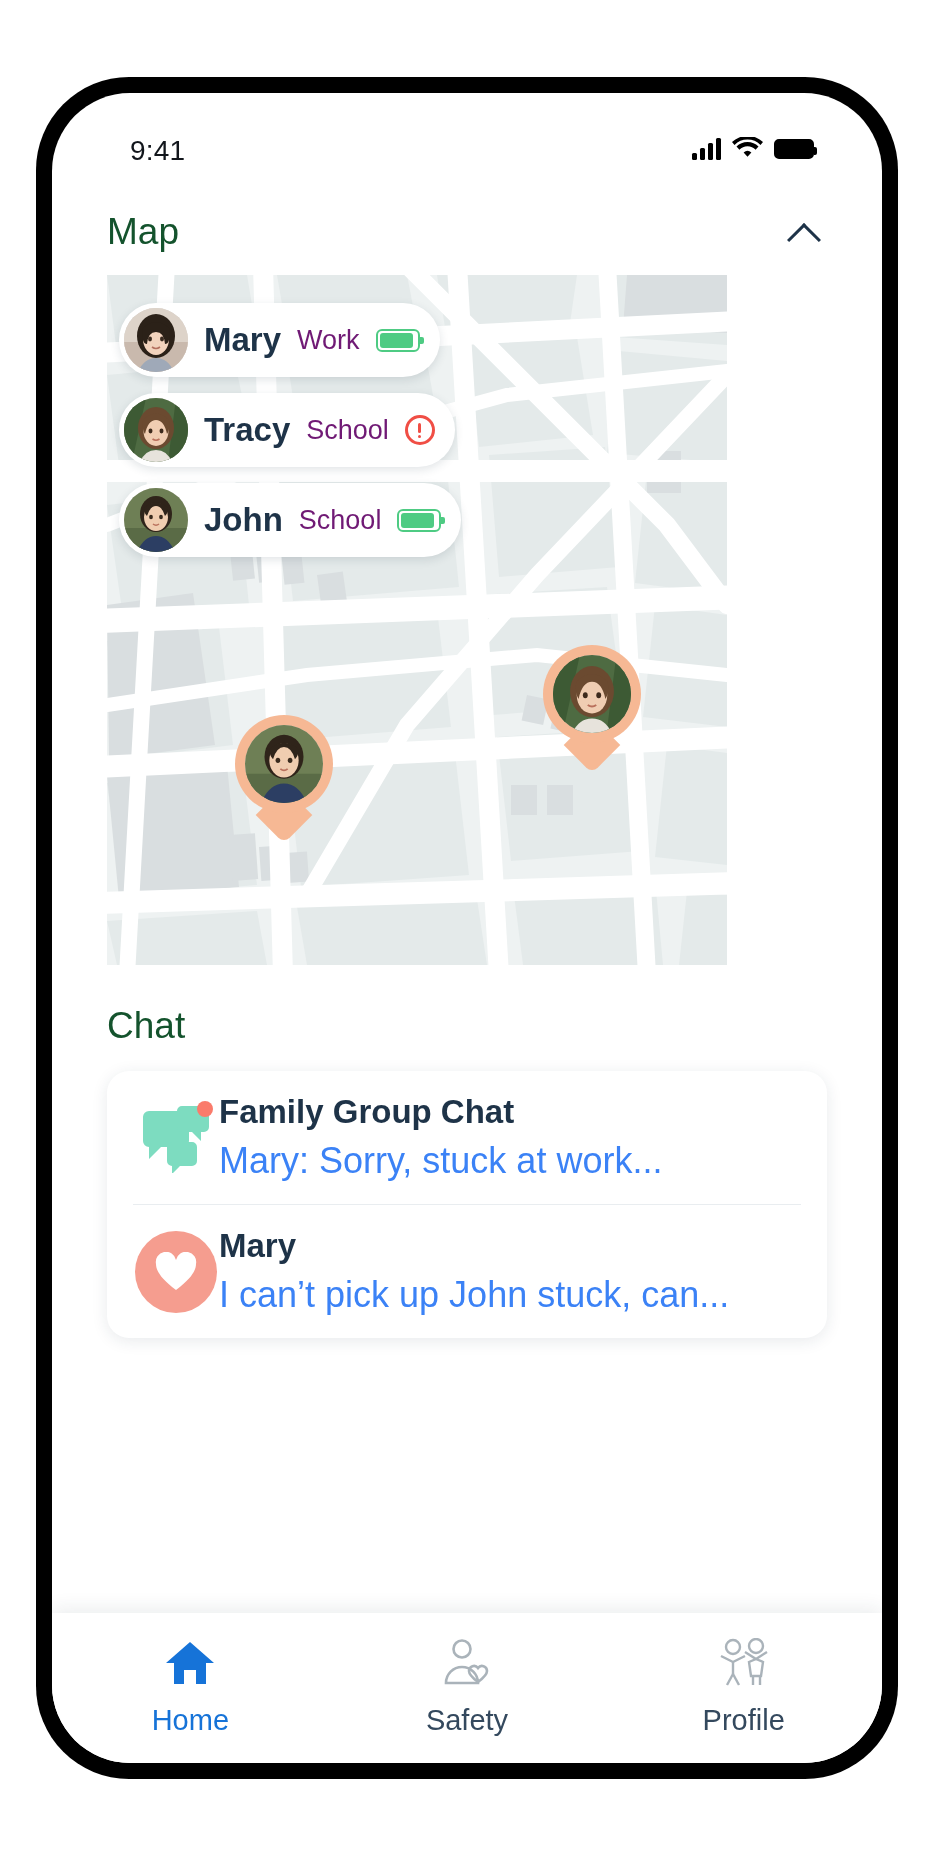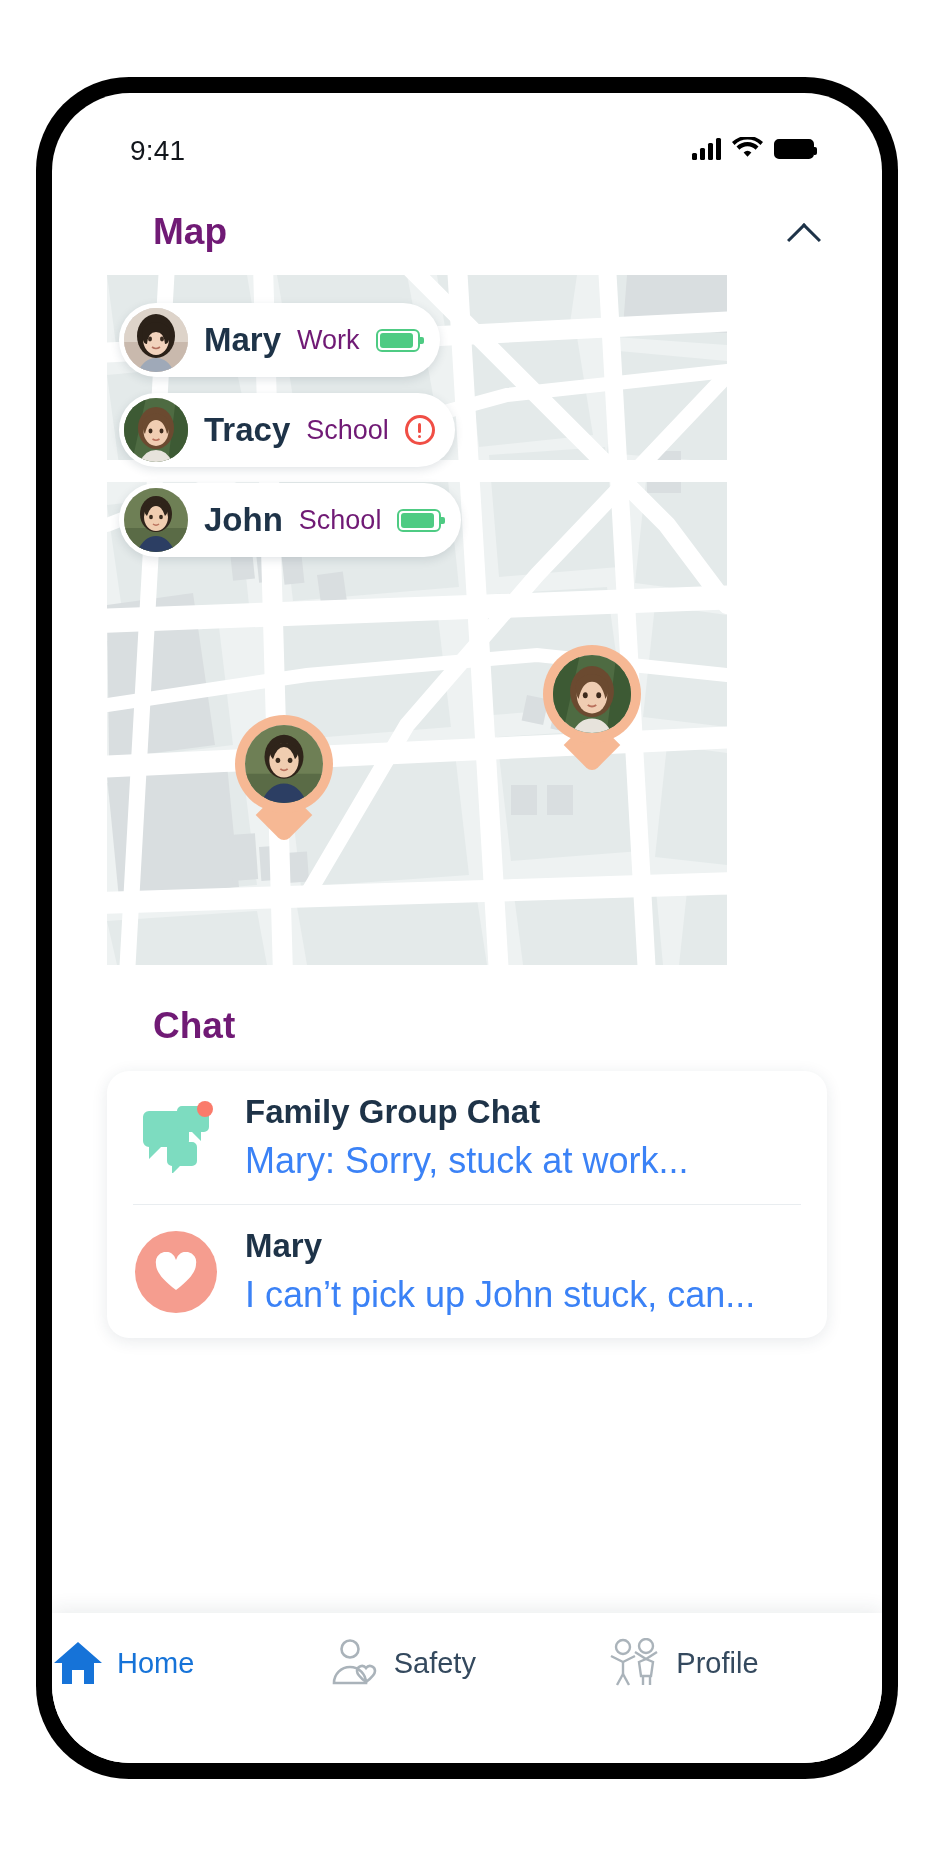--- a/index.html
+++ b/index.html
@@ -104,23 +104,22 @@
   }
 
   .section-head {
     display: flex;
     align-items: center;
     justify-content: space-between;
     margin: 28px 55px 0 55px;
   }
   .section-title {
     font-size: 37px;
-    font-weight: bold;
-    color: #701a75;
-    margin-left: 46px;
+    font-weight: normal;
+    color: #14532d;
   }
   #map-collapse-chevron {
     width: 34px; height: 34px;
     position: relative;
     margin-right: 5px;
   }
   #map-collapse-chevron::before {
     content: "";
     position: absolute;
     left: 4px; top: 13px;
@@ -269,21 +268,20 @@
     margin: 24px 55px 0 55px;
     background: #ffffff;
     border-radius: 22px;
     box-shadow: 0 3px 16px rgba(30,51,72,0.10);
     overflow: hidden;
   }
   .chat-row {
     display: flex;
     align-items: center;
     padding: 22px 26px;
-    gap: 26px;
   }
   .chat-divider {
     height: 1px;
     background: #e9edf0;
     margin: 0 26px;
   }
   .chat-icon-wrap {
     width: 86px; height: 86px;
     flex: 0 0 auto;
     position: relative;
@@ -330,20 +328,21 @@
     background: #ffffff;
     box-shadow: 0 -4px 18px rgba(30,51,72,0.09);
     display: flex;
     align-items: flex-start;
     padding-top: 22px;
     box-sizing: border-box;
   }
   .nav-item {
     flex: 1;
     display: flex;
+    flex-direction: column;
     align-items: center;
     gap: 13px;
   }
   .nav-icon { height: 56px; display: flex; align-items: center; }
   .nav-label {
     font-size: 29px;
     color: #34495e;
   }
   .nav-item.active .nav-label { color: #1673d8; }
 </style>

